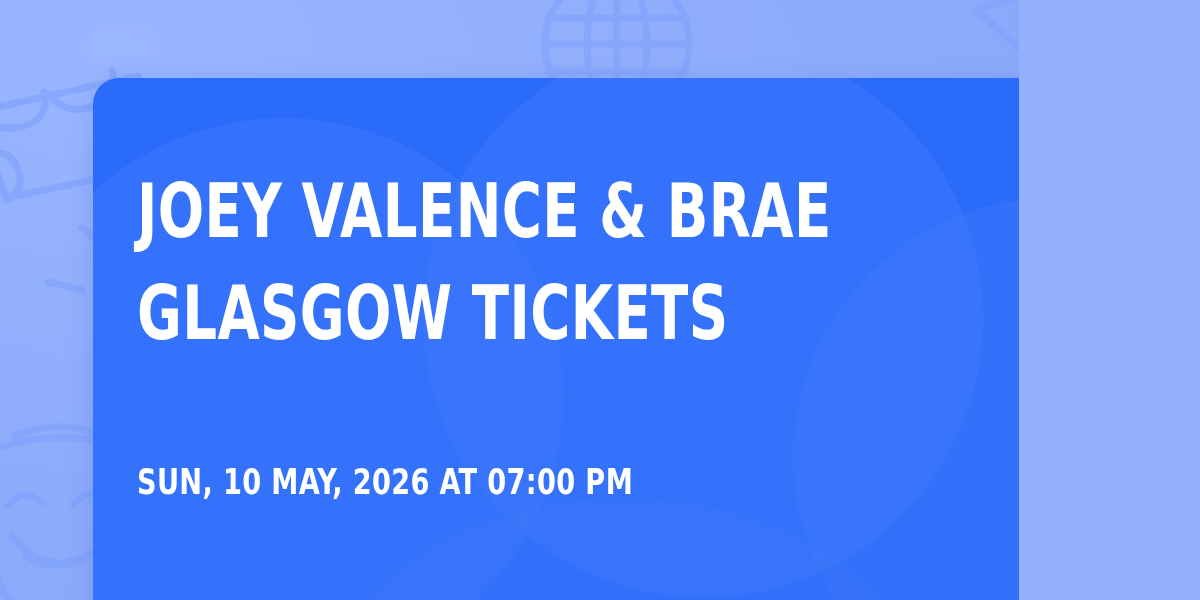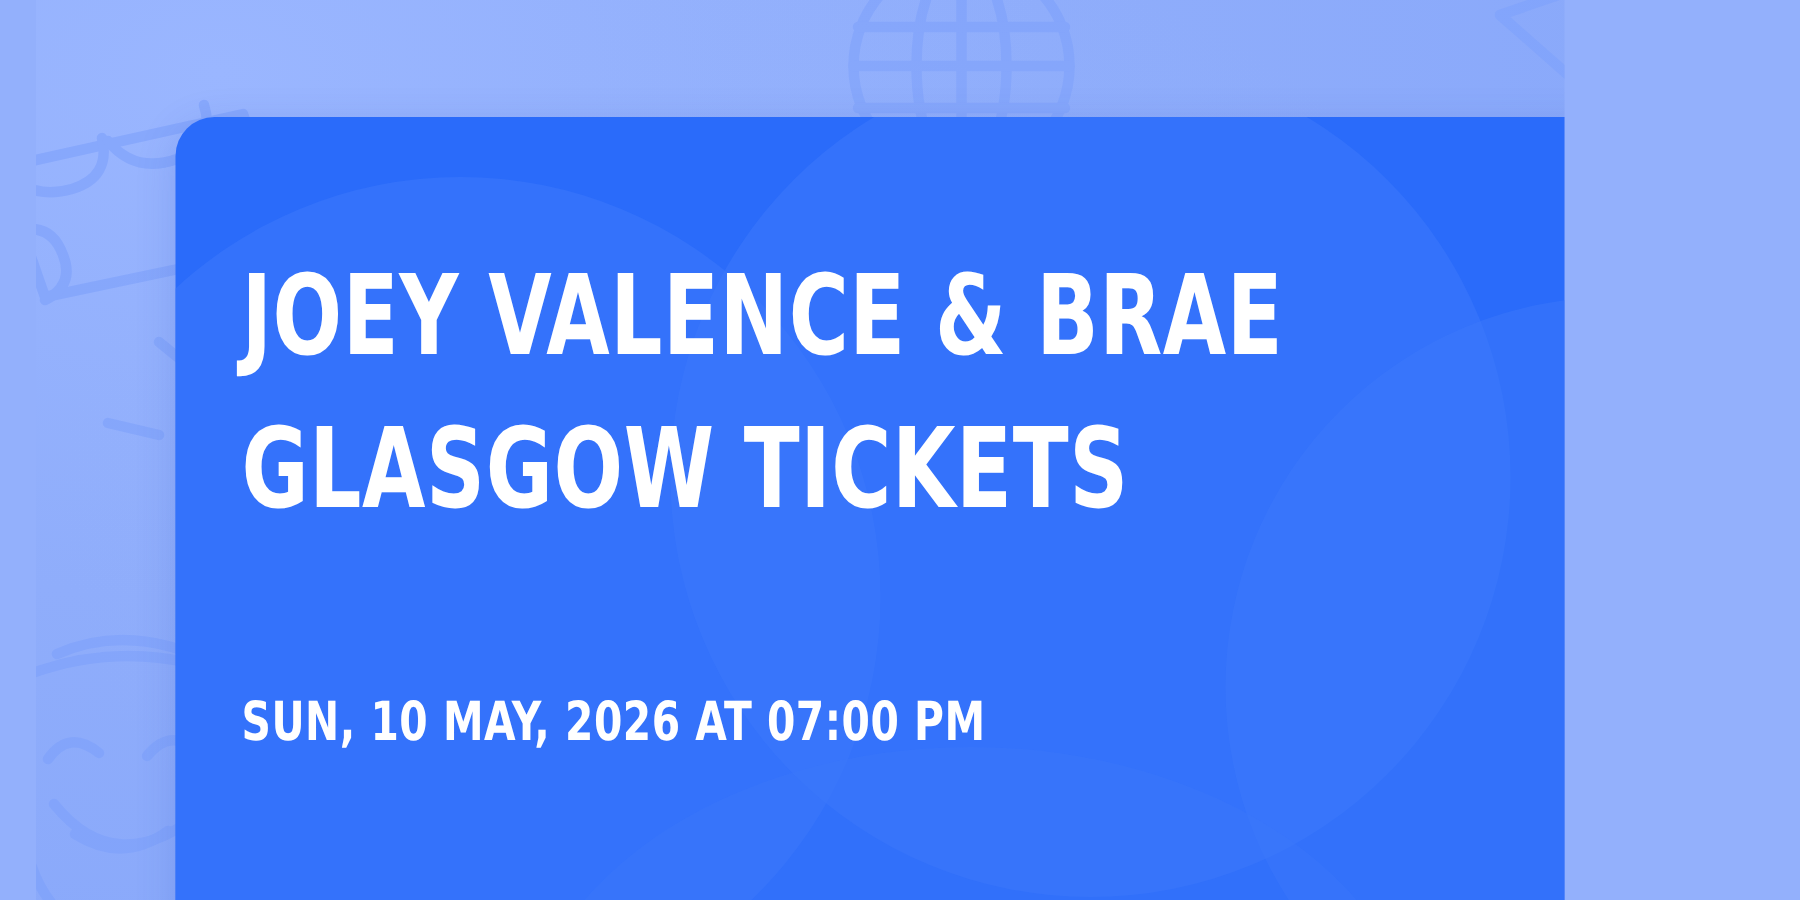--- a/index.html
+++ b/index.html
@@ -14,21 +14,20 @@
     background: #93b0fc;
   }
 
   #stage {
     position: relative;
     width: 1019px;
     height: 600px;
     overflow: hidden;
     background:
       radial-gradient(120% 130% at 12% 8%,  #9ab6ff 0%, #8fadfb 45%, #86a6fa 100%);
-    margin-left: 24px;
   }
 
   
   #bg-pattern {
     position: absolute;
     inset: 0;
     pointer-events: none;
   }
   #bg-pattern svg {
     position: absolute;

